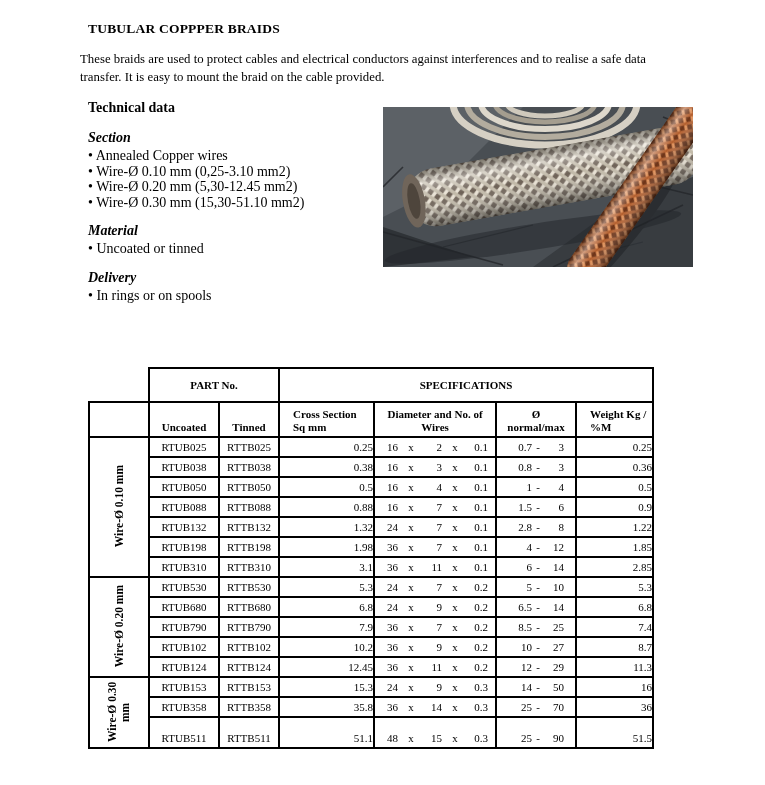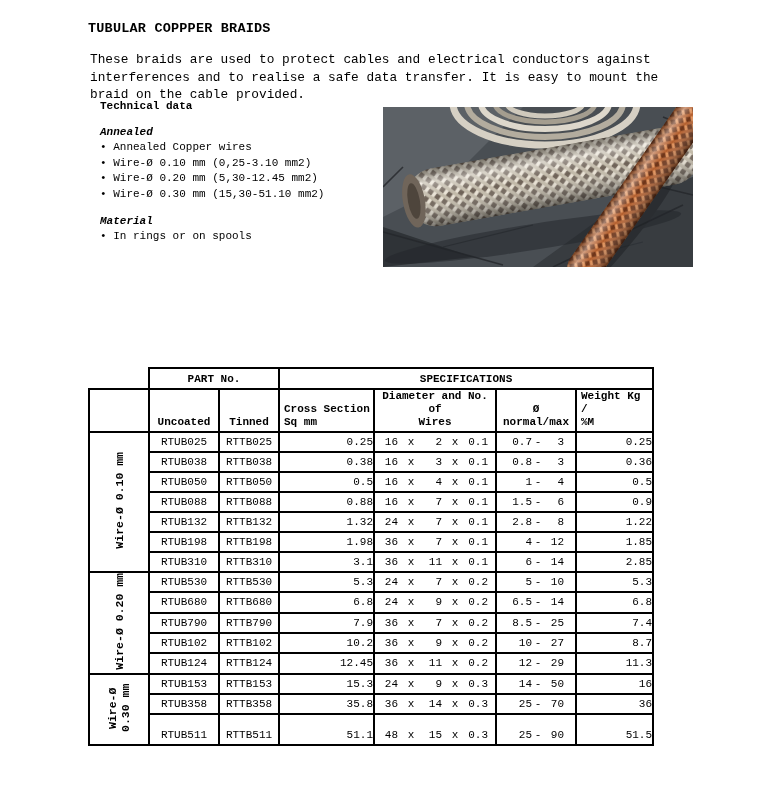--- a/index.html
+++ b/index.html
@@ -1,45 +1,45 @@
 <!DOCTYPE html>
 <html><head>
 <meta charset="utf-8">
 <style>
   html,body { margin:0; padding:0; background:#888; }
   .page {
     position:relative; width:765px; height:785px; background:#ffffff;
-    font-family:Liberation Mono, monospace; color:#000;
+    font-family:Liberation Serif, serif; color:#000;
     margin:0 auto; overflow:hidden;
   }
   .doc-title {
     position:absolute; left:88px; top:21px;
     font-size:13.5px; font-weight:bold; letter-spacing:.2px;
   }
   .intro {
-    position:absolute; left:90px; top:51px; width:600px;
+    position:absolute; left:80px; top:51px; width:600px;
     font-size:12.8px; line-height:17.5px;
   }
-  .techblock { position:absolute; left:100px; top:100px; width:290px; font-size:11px; }
+  .techblock { position:absolute; left:88px; top:100px; width:290px; font-size:14px; }
   .techblock .tech-head { font-weight:bold; margin-bottom:14px; }
   .sec-head { font-weight:bold; font-style:italic; margin-top:13px; margin-bottom:2px; }
   .bullet { line-height:15.5px; }
   .photo { position:absolute; left:383px; top:107px; width:310px; height:160px; }
 
   
   .spec-table-wrap { position:absolute; left:88px; top:367px; }
   table.spec { border-collapse:collapse; table-layout:fixed; width:564px; font-size:11px; }
   table.spec td, table.spec th { border:2px solid #000; padding:0; overflow:hidden; }
   table.spec th { font-weight:bold; font-size:11px; }
-  tr.hr1 { height:21px; }
+  tr.hr1 { height:34px; }
   tr.hr1 th { text-align:center; }
   td.blank { border:none !important; background:#fff; }
   tr.hr2 { height:35px; }
   tr.hr2 th { vertical-align:bottom; padding-bottom:2px; text-align:center; line-height:13px; }
-  tr.hr2 th.left { text-align:left; padding-left:4px; }
+  tr.hr2 th.left { text-align:left; padding-left:13px; }
   tr.drow { height:20px; }
   tr.drow td { vertical-align:middle; }
   tr.tall { height:31px; }
   tr.tall td { vertical-align:bottom; padding-bottom:3px;margin-top:8px; }
   td.glabel { text-align:center; vertical-align:middle !important; }
   .vtext {
     display:inline-block; writing-mode:vertical-rl; transform:rotate(180deg);
     font-weight:bold; font-size:11.5px; line-height:13px; white-space:normal;
   }
   .vtext.wrap2 { height:66px; }
@@ -61,28 +61,30 @@
 
 <div class="page">
 
   <div class="doc-title">TUBULAR COPPPER BRAIDS</div>
 
   <div class="intro">These braids are used to protect cables and electrical conductors against interferences and to realise a safe data transfer. It is easy to mount the braid on the cable provided.</div>
 
   <div class="techblock">
     <div class="tech-head">Technical data</div>
 
-    <div class="sec-head">Annealed</div>
+    <div class="sec-head">Section</div>
     <div class="bullet">• Annealed Copper wires</div>
     <div class="bullet">• Wire-Ø 0.10 mm (0,25-3.10 mm2)</div>
     <div class="bullet">• Wire-Ø 0.20 mm (5,30-12.45 mm2)</div>
     <div class="bullet">• Wire-Ø 0.30 mm (15,30-51.10 mm2)</div>
 
     <div class="sec-head">Material</div>
-
+    <div class="bullet">• Uncoated or tinned</div>
+
+    <div class="sec-head">Delivery</div>
     <div class="bullet">• In rings or on spools</div>
   </div>
 
   <div class="photo">
     <svg width="310" height="160" viewBox="0 0 310 160">
       <defs>
         <pattern id="pSilver" width="12" height="12" patternUnits="userSpaceOnUse">
           <rect width="12" height="12" fill="#6e6257"></rect>
           <path d="M-3,3 L3,-3 M0,12 L12,0 M9,15 L15,9" stroke="#e8e1d3" stroke-width="3.4" fill="none"></path>
           <path d="M-3,9 L9,21 M0,0 L12,12 M9,-3 L21,9" stroke="#c2baa9" stroke-width="3.4" fill="none"></path>

